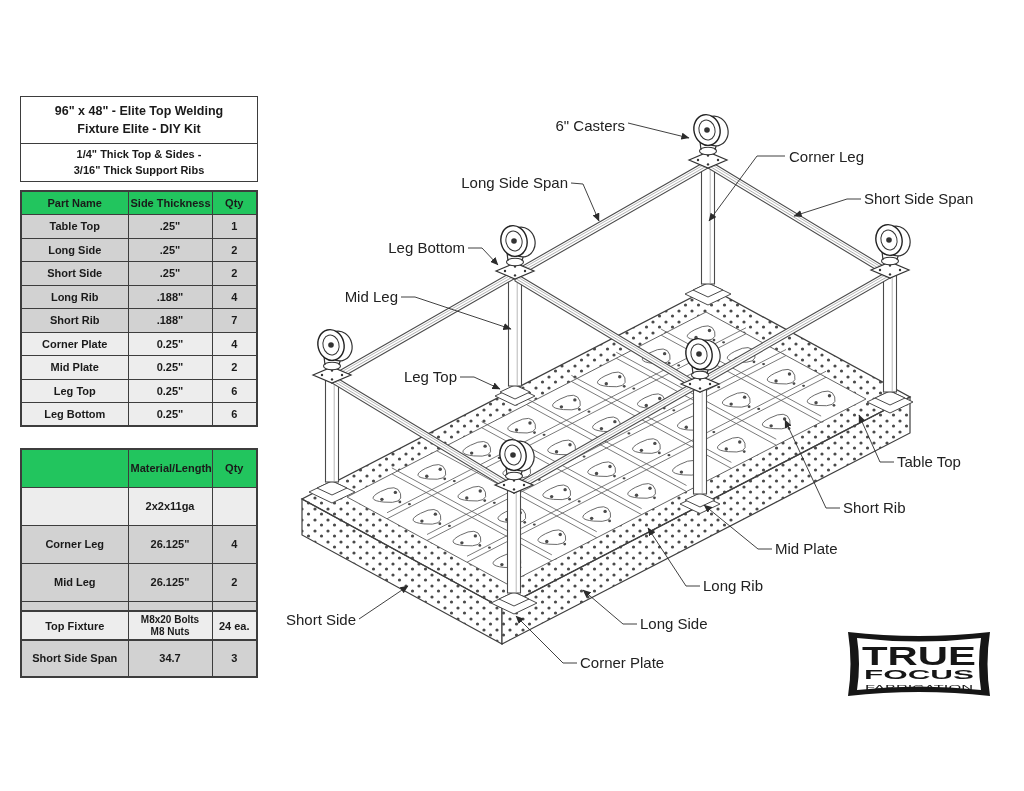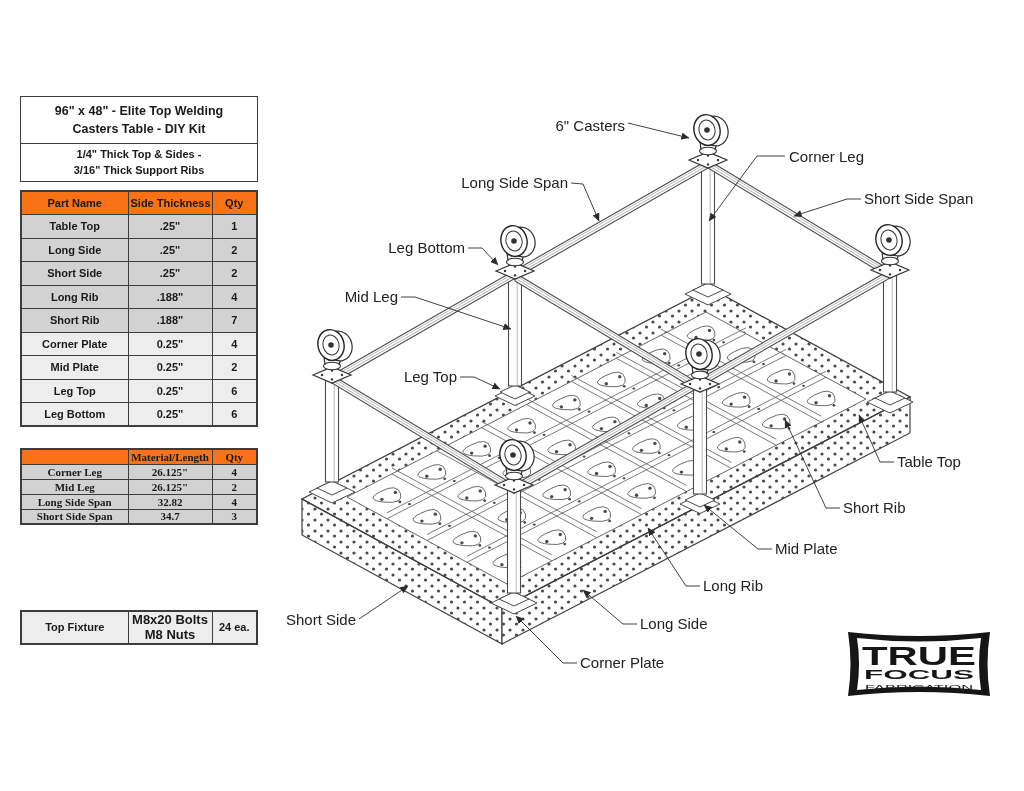--- a/index.html
+++ b/index.html
@@ -14,28 +14,28 @@
   .title-main{font-size:12.5px;font-weight:bold;line-height:1.45;padding:5px 2px;}
   .title-sub{font-size:11px;font-weight:bold;line-height:1.4;border-top:1.5px solid #3d3d3d;padding:3px 2px;}
   table.tbl{position:absolute;border-collapse:collapse;table-layout:fixed;width:236px;
             font-size:11px;font-weight:bold;text-align:center;background:#fff;z-index:5;
             border:2px solid #3d3d3d;}
   table.tbl td,table.tbl th{border:1.4px solid #3d3d3d;padding:0 2px;vertical-align:middle;
             overflow:hidden;white-space:nowrap;}
   #parts-table{left:20px;top:190px;}
   #parts-table tr{height:23.5px;}
   #materials-table{left:20px;top:448px;}
-  #materials-table tr{height:15px;font-family:Liberation Serif, serif;}
+  #materials-table tr{height:38px;}
   #hardware-table{left:20px;top:610px;}
   #hardware-table tr{height:29px;}
   .c1{width:107px;} .c2{width:84px;} .c3{width:45px;}
   tr.g td{background:#d2d2d2;}
   tr.l td{background:#ededed;}
-  th{background:#f97316;font-weight:bold;}
-  .two-line{white-space:normal;line-height:1.18;font-size:13px;}
+  th{background:#22c55e;font-weight:bold;}
+  .two-line{white-space:normal;line-height:1.18;font-size:10px;}
   .two-line span{display:block;}
 </style>
 </head>
 <body>
 
 <div class="page">
 
   <svg id="iso" width="1024" height="791" viewBox="0 0 1024 791">
     <defs>
       <pattern id="dots" width="13" height="11" patternUnits="userSpaceOnUse">
@@ -330,21 +330,21 @@
       <path d="M857,638 Q919,645 981,638 Q977,664 981,690 Q919,683 857,690 Q861,664 857,638 Z" fill="#ffffff"></path>
       <text x="919" y="665" text-anchor="middle" font-size="26" font-weight="bold" fill="#161616" textLength="114" lengthAdjust="spacingAndGlyphs">TRUE</text>
       <text x="919" y="678.5" text-anchor="middle" font-size="12.5" font-weight="bold" fill="#161616" textLength="110" lengthAdjust="spacingAndGlyphs">FOCUS</text>
       <text x="919" y="689.5" text-anchor="middle" font-size="7" fill="#161616" textLength="108" lengthAdjust="spacingAndGlyphs">FABRICATION</text>
     </g>
   </svg>
 
   <div class="title-box">
     <div class="title-main">
       <span>96" x 48" - Elite Top Welding</span><br>
-      <span>Casters Table - DIY Kit</span>
+      <span>Fixture Elite - DIY Kit</span>
     </div>
     <div class="title-sub">
       <span>1/4" Thick Top &amp; Sides -</span><br>
       <span>3/16" Thick Support Ribs</span>
     </div>
   </div>
 
   <table class="tbl" id="parts-table">
     <colgroup>
         <col class="c1">
@@ -410,20 +410,25 @@
         <col class="c1">
         <col class="c2">
         <col class="c3">
       </colgroup>
     <tbody>
         <tr>
       <th></th>
       <th>Material/Length</th>
       <th>Qty</th>
     </tr>
+    <tr class="l">
+          <td></td>
+          <td>2x2x11ga</td>
+          <td></td>
+        </tr>
     <tr class="g">
           <td>Corner Leg</td>
           <td>26.125"</td>
           <td>4</td>
         </tr>
     <tr class="g">
           <td>Mid Leg</td>
           <td>26.125"</td>
           <td>2</td>
         </tr>

